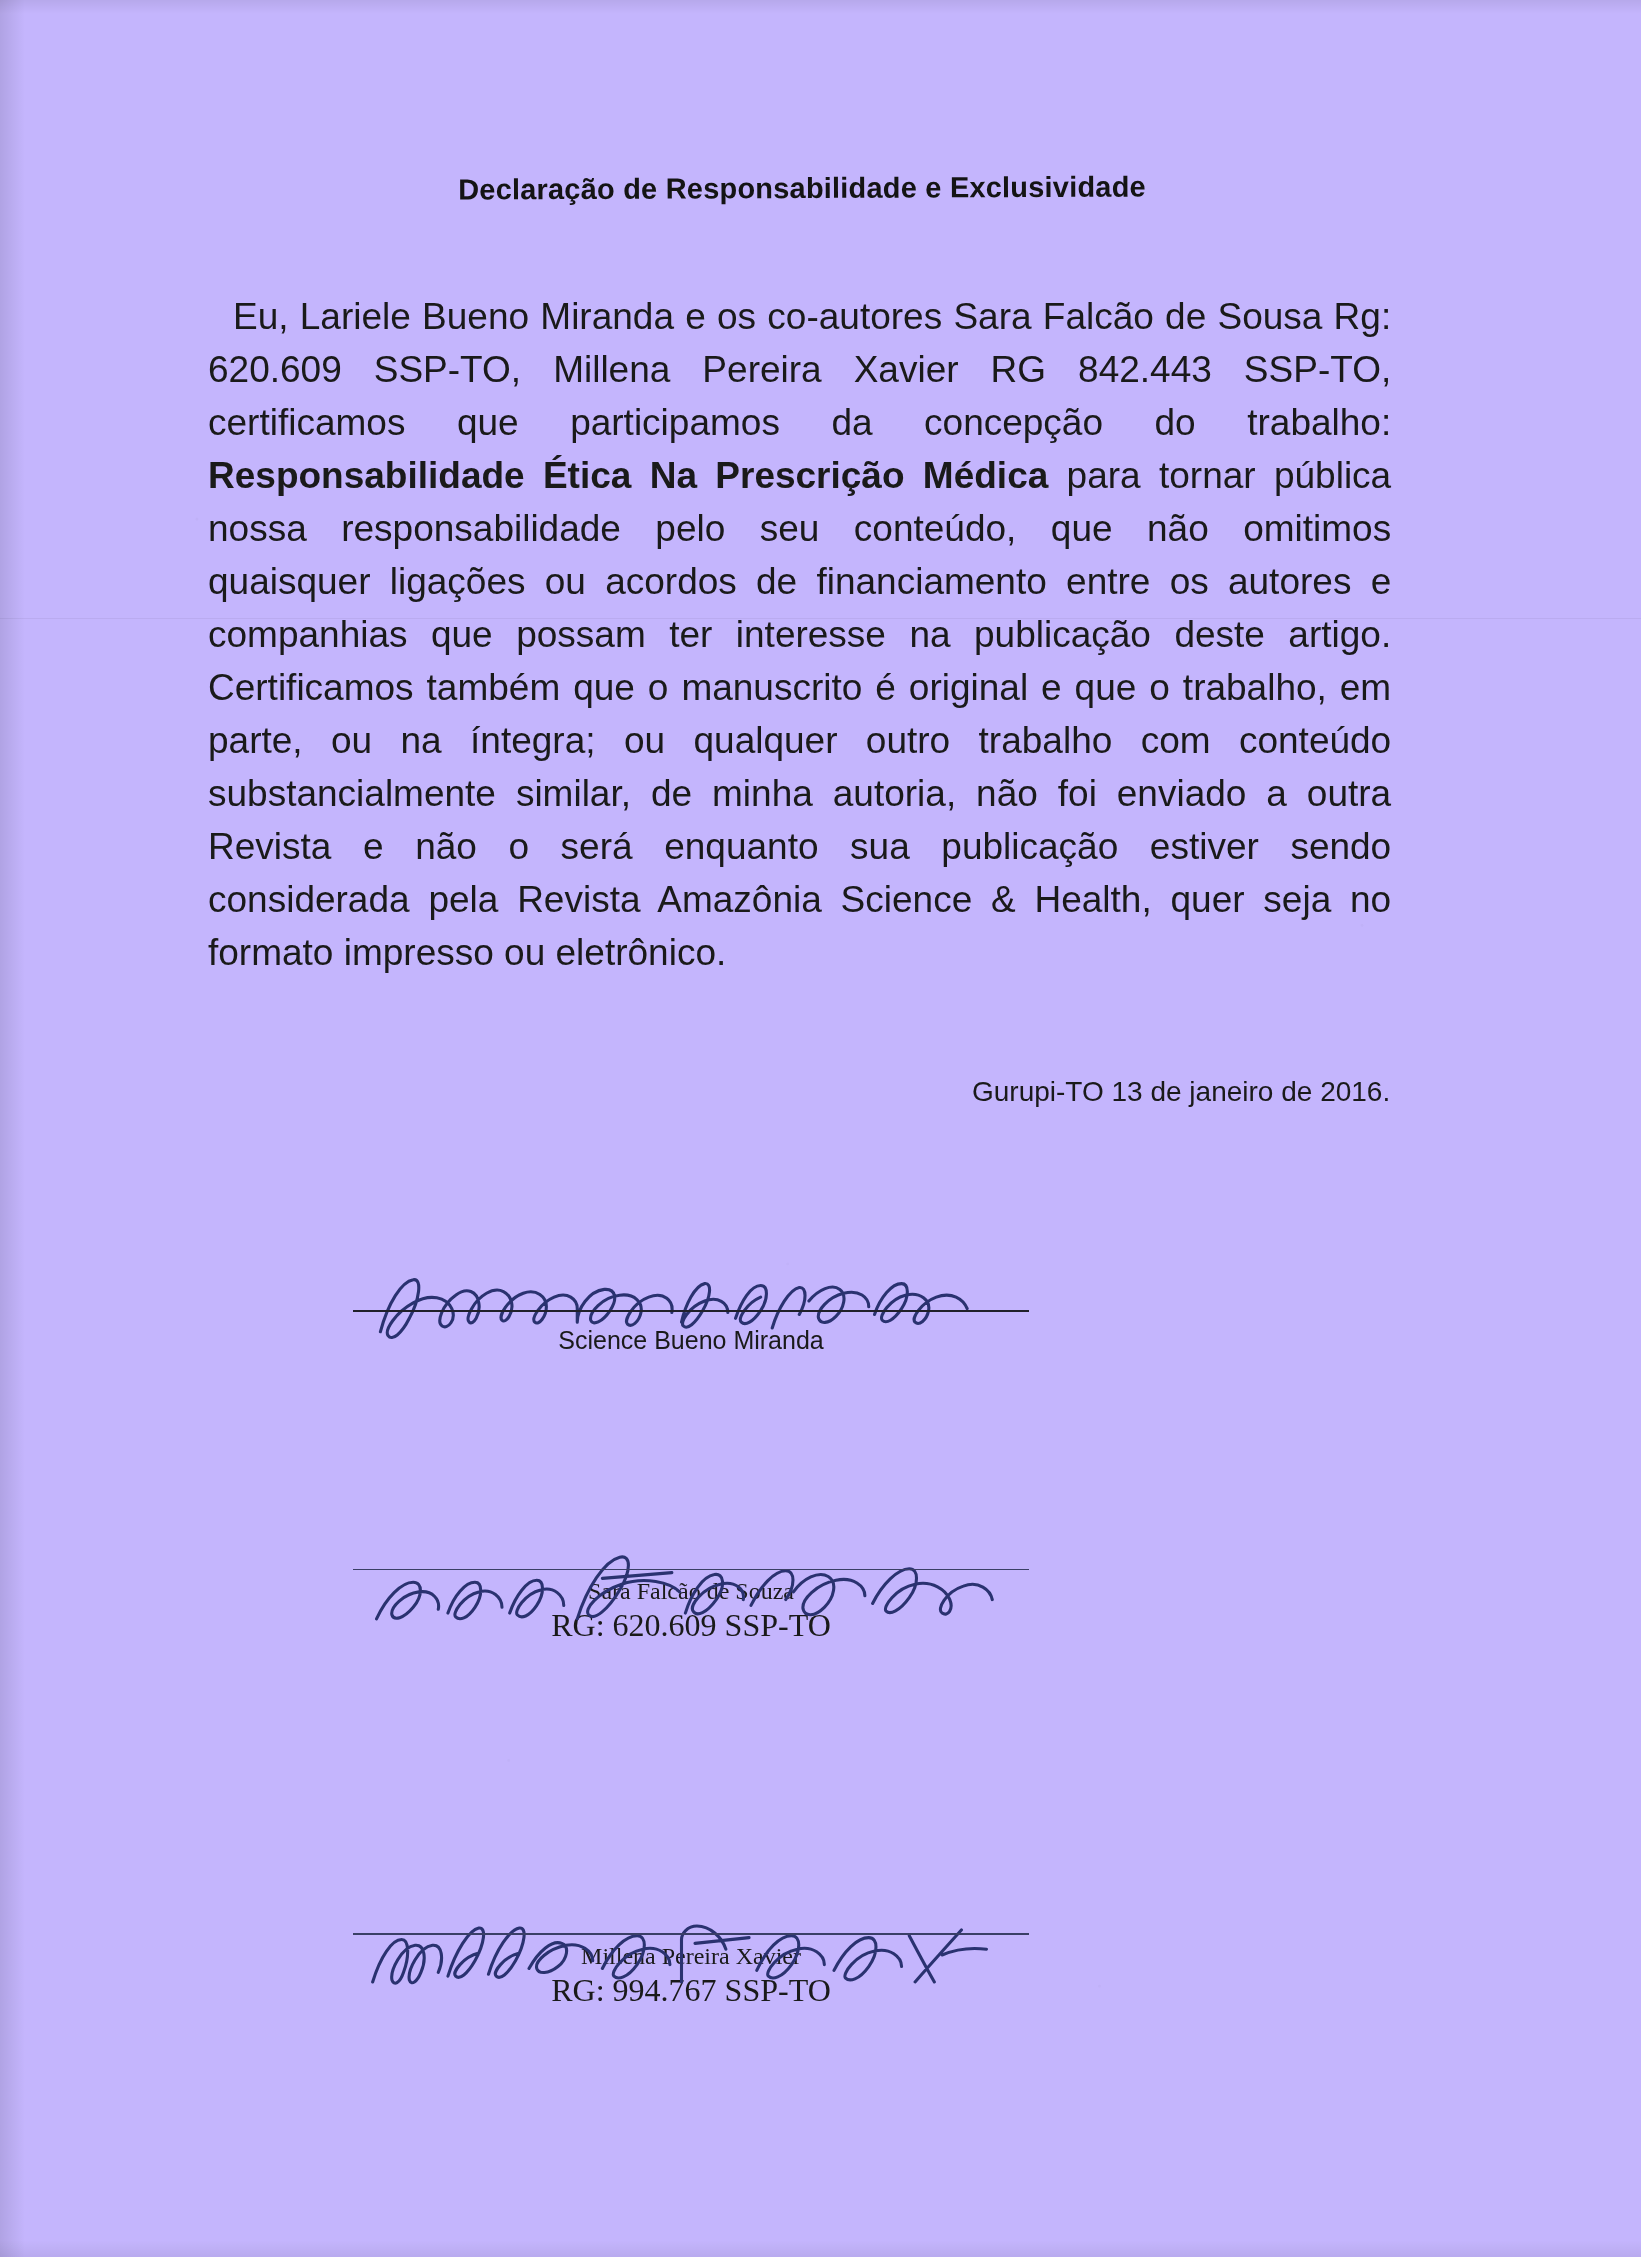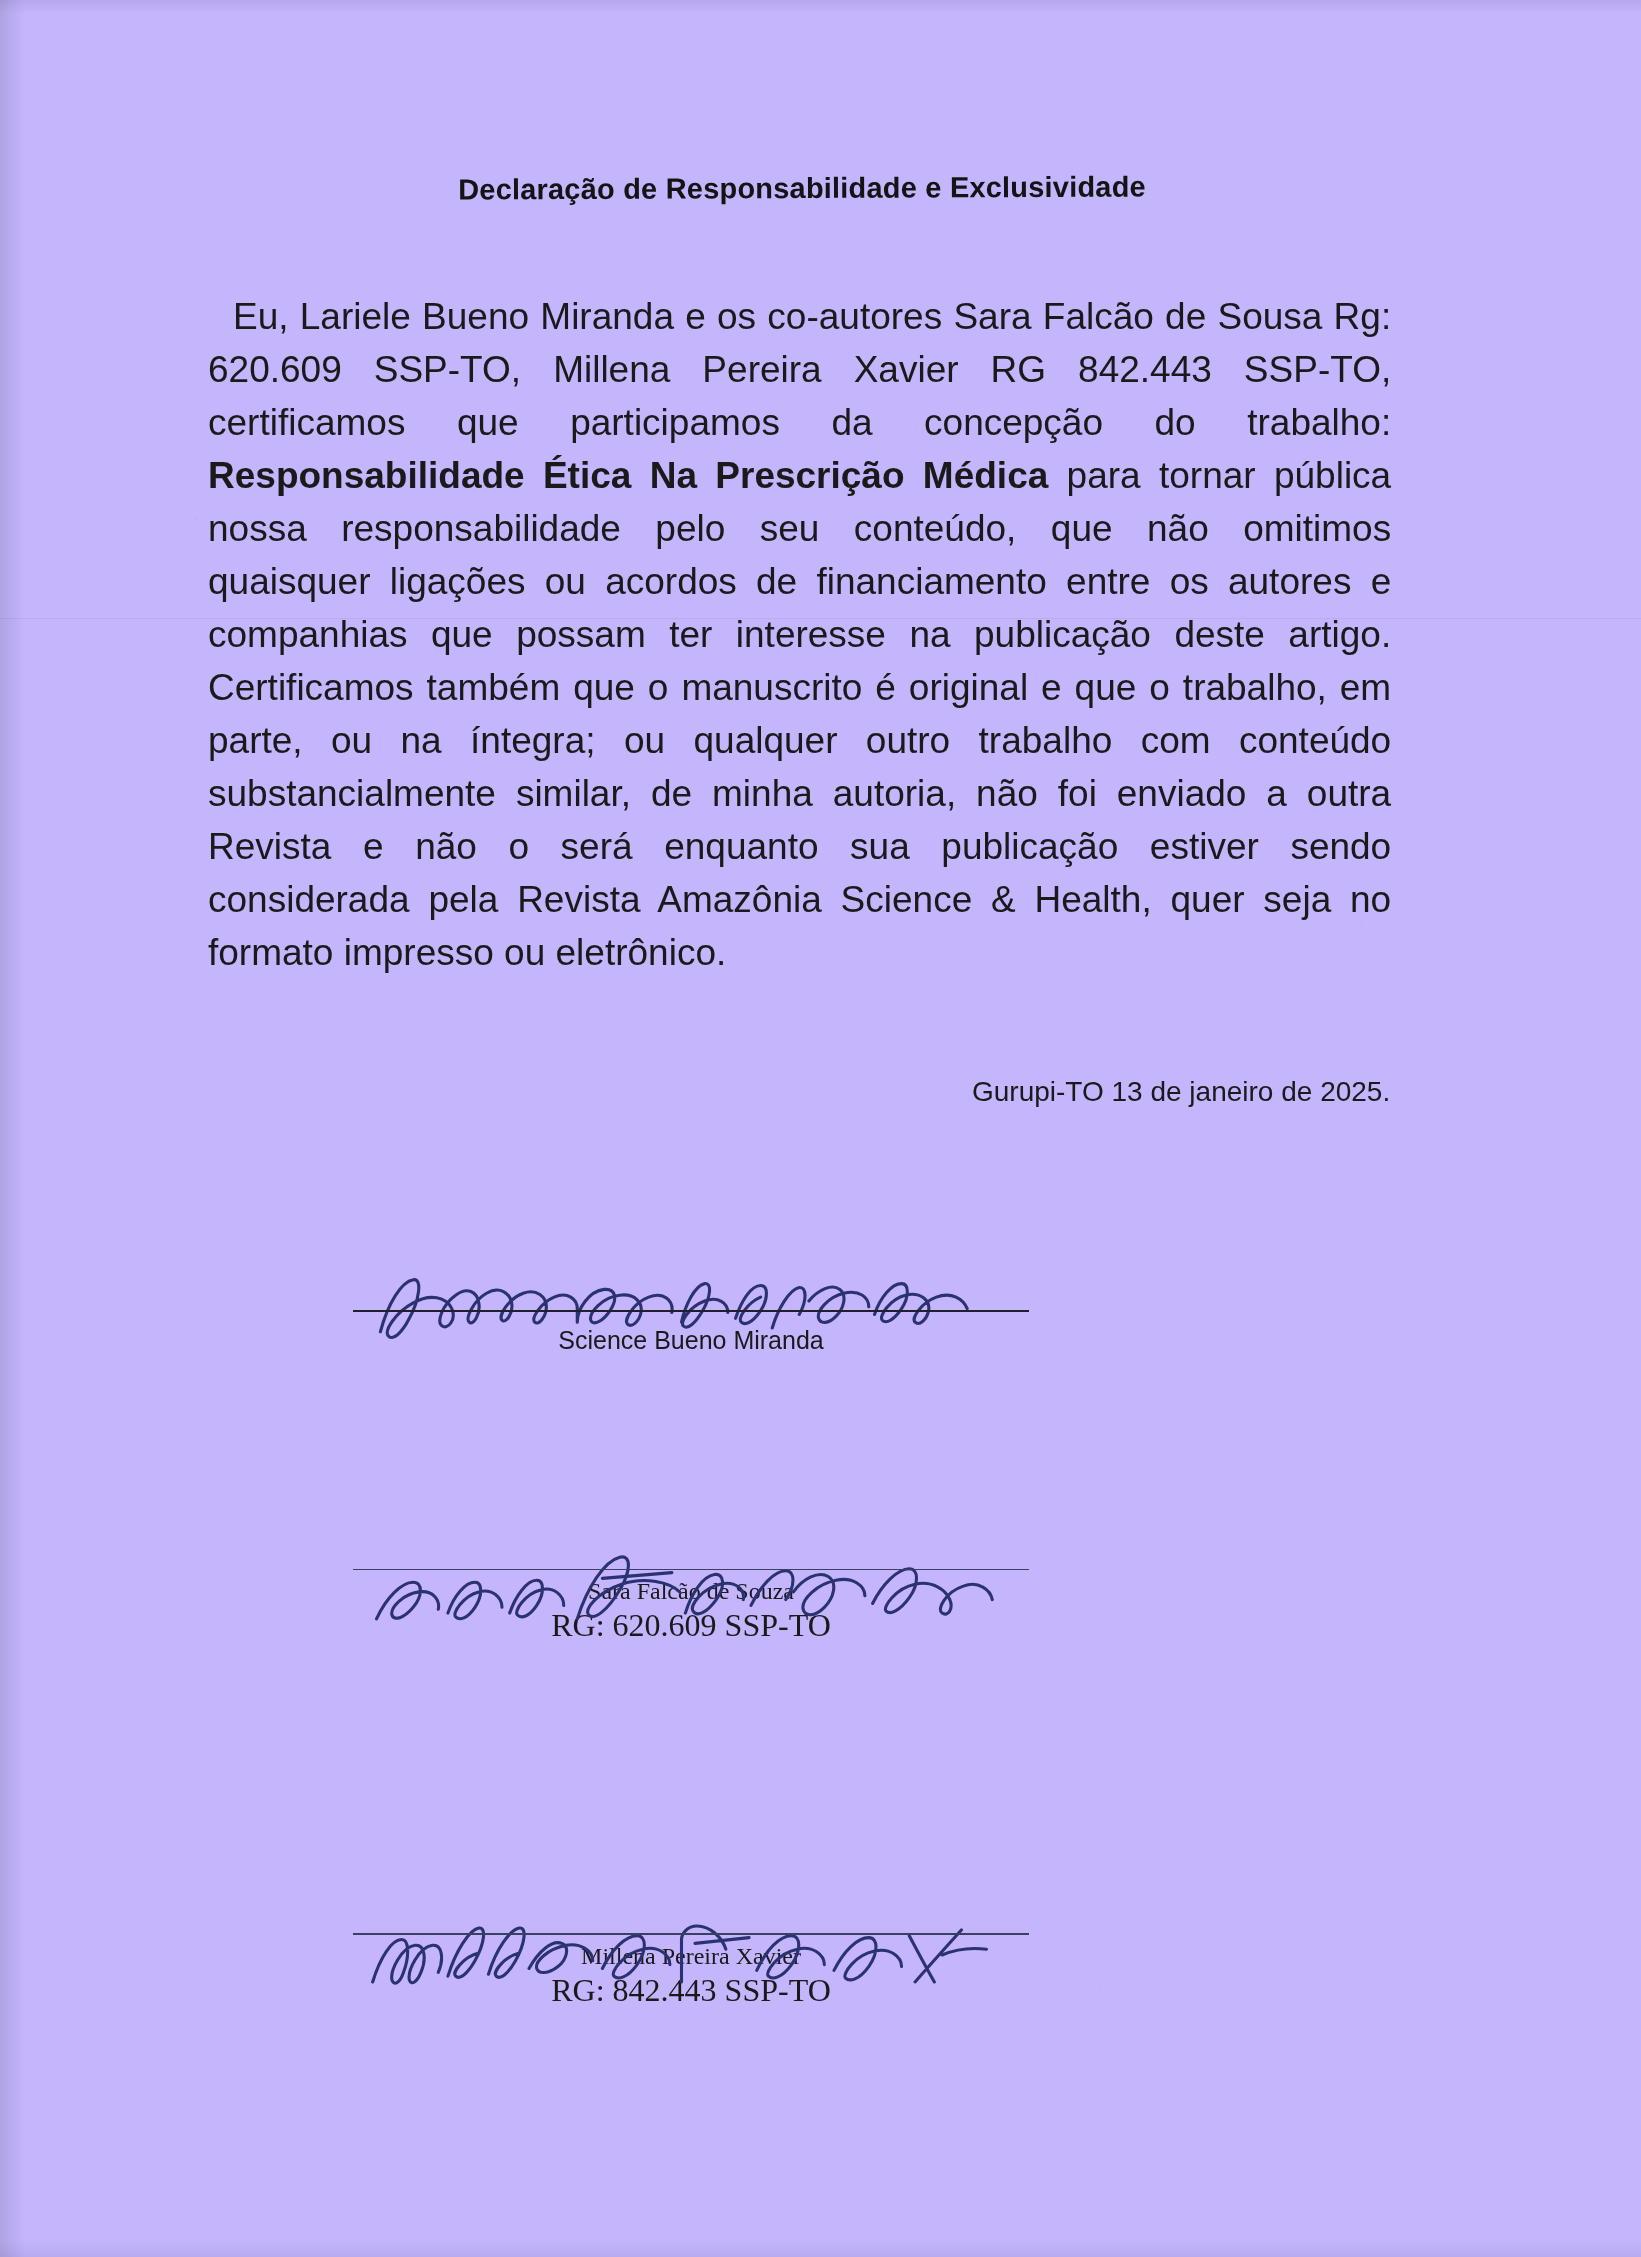--- a/index.html
+++ b/index.html
@@ -173,21 +173,21 @@
   <div class="fold-mark" style="top:618px;"></div>
 
   <div class="content">
 
     <div class="doc-title">Declaração de Responsabilidade e Exclusividade</div>
 
     <div class="body-text">
       <span class="indent-first"></span><span>Eu, Lariele Bueno Miranda e os co-autores Sara Falcão de Sousa Rg: 620.609 SSP-TO, Millena Pereira Xavier RG 842.443 SSP-TO, certificamos que participamos da concepção do trabalho: </span><b>Responsabilidade Ética Na Prescrição Médica</b><span> para tornar pública nossa responsabilidade pelo seu conteúdo, que não omitimos quaisquer ligações ou acordos de financiamento entre os autores e companhias que possam ter interesse na publicação deste artigo. Certificamos também que o manuscrito é original e que o trabalho, em parte, ou na íntegra; ou qualquer outro trabalho com conteúdo substancialmente similar, de minha autoria, não foi enviado a outra Revista e não o será enquanto sua publicação estiver sendo considerada pela Revista Amazônia Science &amp; Health, quer seja no formato impresso ou eletrônico.</span>
     </div>
 
-    <div class="place-date">Gurupi-TO 13 de janeiro de 2025.</div>
+    <div class="place-date">Gurupi-TO 13 de janeiro de 2016.</div>
 
     <div class="sig-block first">
       <div class="scribble">
         <svg viewBox="0 0 660 110" preserveAspectRatio="none">
           <path d="M18,88 C26,58 40,36 52,34 C62,32 58,56 48,74 C40,90 30,98 26,92 C22,86 34,68 52,58 C70,48 86,52 92,64 C97,75 88,86 82,82 C76,78 82,60 96,50 C108,41 118,46 120,58 C122,70 114,82 110,78 C106,74 114,56 128,48 C142,40 152,48 154,58 C156,68 148,80 144,76 C140,72 150,54 166,48 C180,43 190,52 190,62 C190,72 182,82 178,78 C174,74 184,58 198,52 C212,46 222,54 222,64 L222,78 C222,64 234,46 250,44 C262,43 264,54 256,66 C248,78 238,82 236,76 C234,68 248,52 266,50 C282,48 290,58 288,68 C286,78 278,84 274,80 C270,76 280,58 296,52 C312,46 322,56 320,68 M330,78 C334,60 344,40 354,38 C362,37 360,52 352,66 C344,80 336,86 332,82 C328,78 338,62 354,56 C368,51 378,58 378,68 M386,74 C392,56 402,40 412,40 C420,40 420,54 412,66 C404,78 396,82 392,78 C388,74 398,58 412,52 M424,84 C430,64 442,44 452,42 C460,41 460,56 452,70 M462,56 C472,44 486,38 494,44 C502,50 498,64 490,72 C482,80 474,80 472,74 C470,66 482,52 498,48 C514,44 524,52 524,62 M530,70 C536,52 548,38 558,38 C566,38 566,52 558,64 C550,76 542,80 538,76 C534,72 546,54 562,50 C578,46 588,56 586,66 C584,76 576,82 572,78 C568,74 578,58 594,52 C610,46 622,54 626,64"></path>
         </svg>
       </div>
       <div class="sig-line" style="top:100px;"></div>
       <div style="padding-top:102px;">
         <div class="sig-name">Science Bueno Miranda</div>
@@ -209,19 +209,19 @@
 
     <div class="sig-block third">
       <div class="scribble">
         <svg viewBox="0 0 660 110" preserveAspectRatio="none">
           <path d="M10,84 C18,58 30,40 40,40 C48,40 48,58 42,74 C38,86 32,88 30,82 C28,72 40,48 54,46 C64,45 66,60 60,74 C56,84 50,88 48,82 C46,72 58,48 72,46 C82,45 84,60 78,74 M88,78 C96,52 110,30 120,28 C128,27 126,44 116,62 C108,76 100,82 96,78 C92,74 104,58 120,54 M130,76 C138,50 152,30 162,28 C170,27 168,44 158,62 C150,76 142,82 138,78 C134,74 146,58 162,54 M172,70 C182,52 196,40 206,44 C214,47 212,60 202,68 C192,76 182,76 180,70 C178,62 192,50 210,46 C226,43 238,52 238,62 M248,70 C258,50 272,36 284,36 C294,36 294,52 284,66 C274,80 264,82 260,78 C256,74 270,54 290,50 C306,46 318,56 318,66 M330,54 C330,54 330,84 330,84 C330,84 330,46 330,40 C330,34 336,26 346,26 C360,26 372,38 376,50 M344,44 L400,38 M408,72 C418,50 432,36 444,36 C454,36 454,52 444,66 C434,80 424,82 420,78 C416,74 430,54 450,50 C466,46 478,56 478,66 M488,72 C498,52 512,38 524,38 C534,38 534,54 524,68 C514,82 504,84 500,80 C496,76 510,56 530,52 C546,48 558,58 558,68 M566,36 C566,36 584,70 592,84 M620,30 C620,30 584,70 572,84 M600,56 C614,50 630,48 646,50"></path>
         </svg>
       </div>
       <div class="sig-line ink-blue" style="top:100px;"></div>
       <div style="padding-top:102px;">
         <div class="sig-name serif">Millena Pereira Xavier</div>
-        <div class="sig-rg">RG: 842.443 SSP-TO</div>
+        <div class="sig-rg">RG: 994.767 SSP-TO</div>
       </div>
     </div>
 
   </div>
 </div>
 
 
 </body></html>

